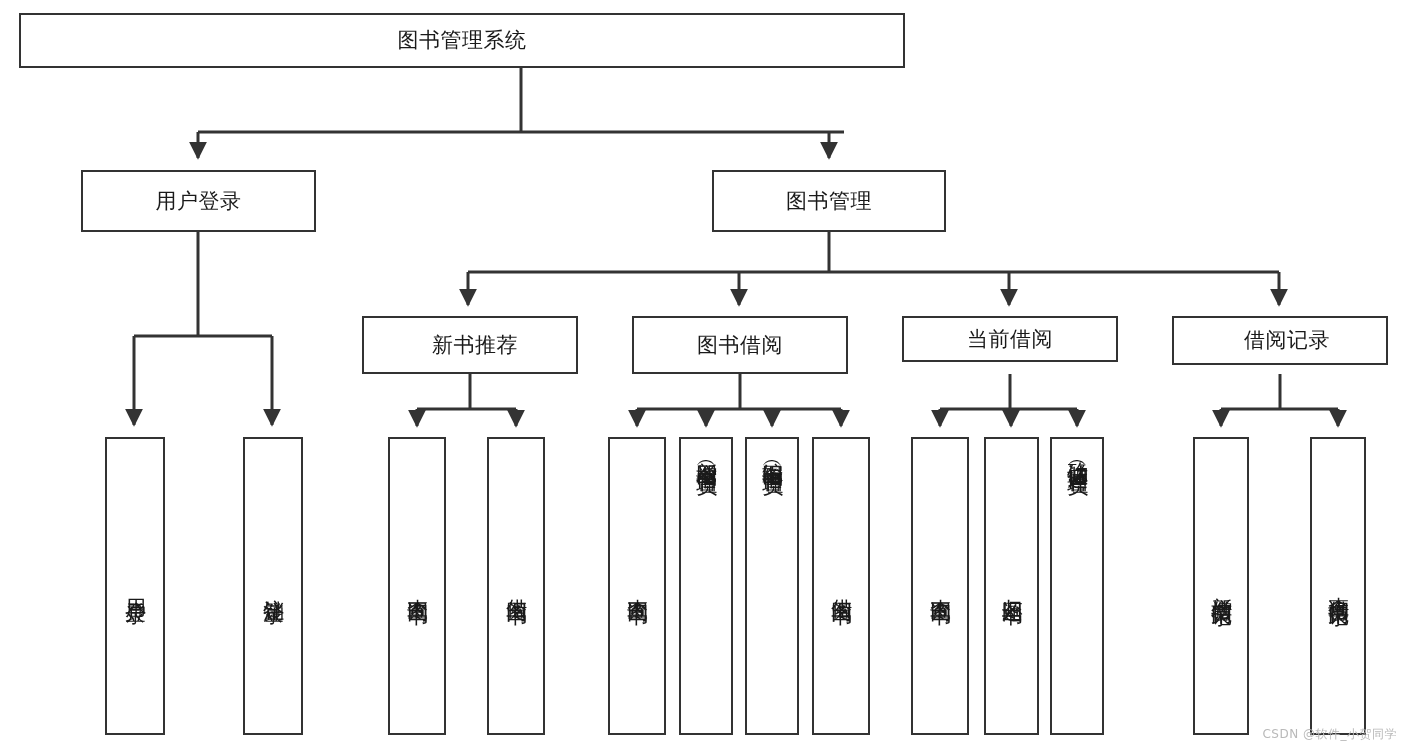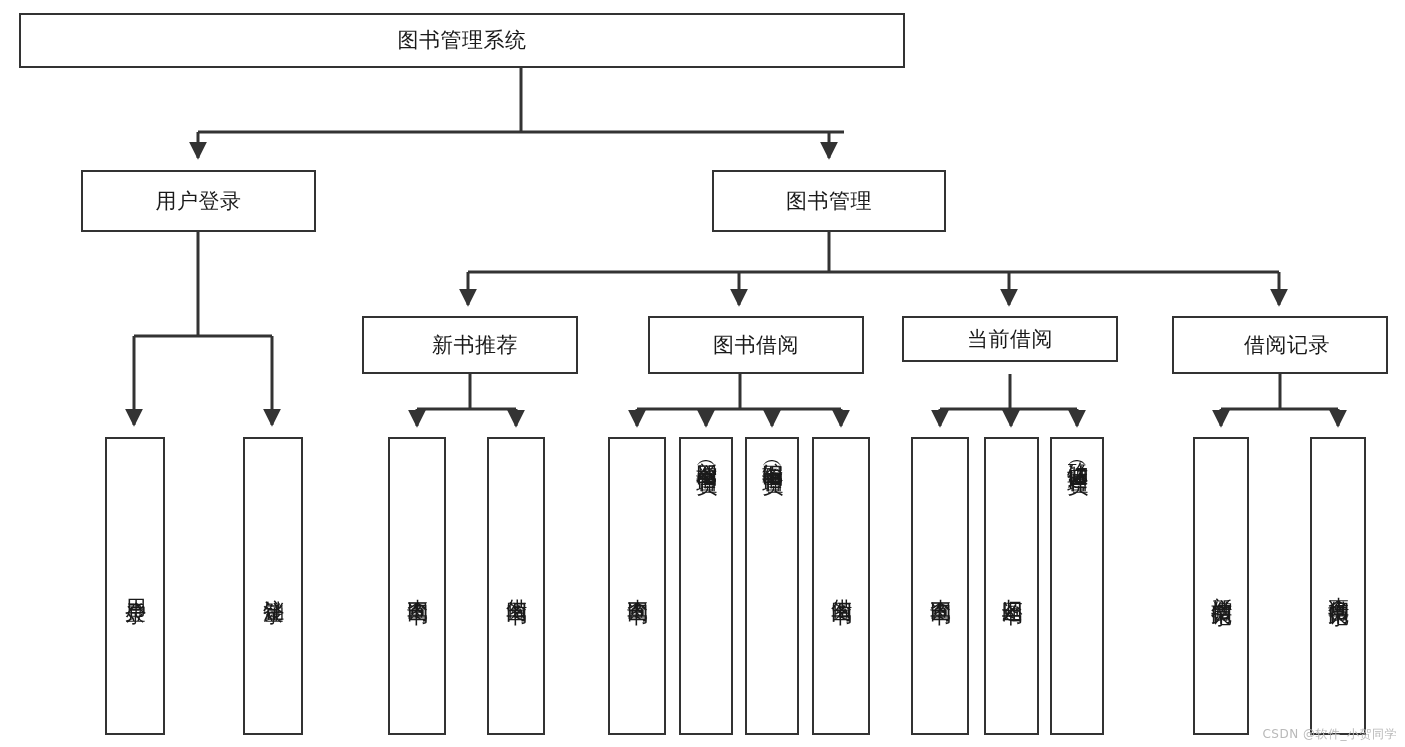--- a/index.html
+++ b/index.html
@@ -136,29 +136,29 @@
   </div>
 
   <div class="node-box" style="left:712px; top:170px; width:234px; height:62px;">
     <span class="node-label">图书管理</span>
   </div>
 
   <div class="node-box" style="left:362px; top:316px; width:216px; height:58px;padding-left:10px;">
     <span class="node-label">新书推荐</span>
   </div>
 
-  <div class="node-box" style="left:632px; top:316px; width:216px; height:58px;margin-left:16px;">
+  <div class="node-box" style="left:632px; top:316px; width:216px; height:58px;">
     <span class="node-label">图书借阅</span>
   </div>
 
   <div class="node-box" style="left:902px; top:316px; width:216px; height:46px;">
     <span class="node-label">当前借阅</span>
   </div>
 
-  <div class="node-box" style="left:1172px; top:316px; width:216px; height:58px;padding-left:14px;">
+  <div class="node-box" style="left:1172px; top:316px; width:216px; height:49px;padding-left:14px;">
     <span class="node-label">借阅记录</span>
   </div>
 
   <div class="node-box vertical mid" style="left:105px; top:437px; width:60px; height:298px;">
     <span class="node-label vertical-text">用户登录</span>
   </div>
 
   <div class="node-box vertical mid" style="left:243px; top:437px; width:60px; height:298px;">
     <span class="node-label vertical-text">注销登录</span>
   </div>

